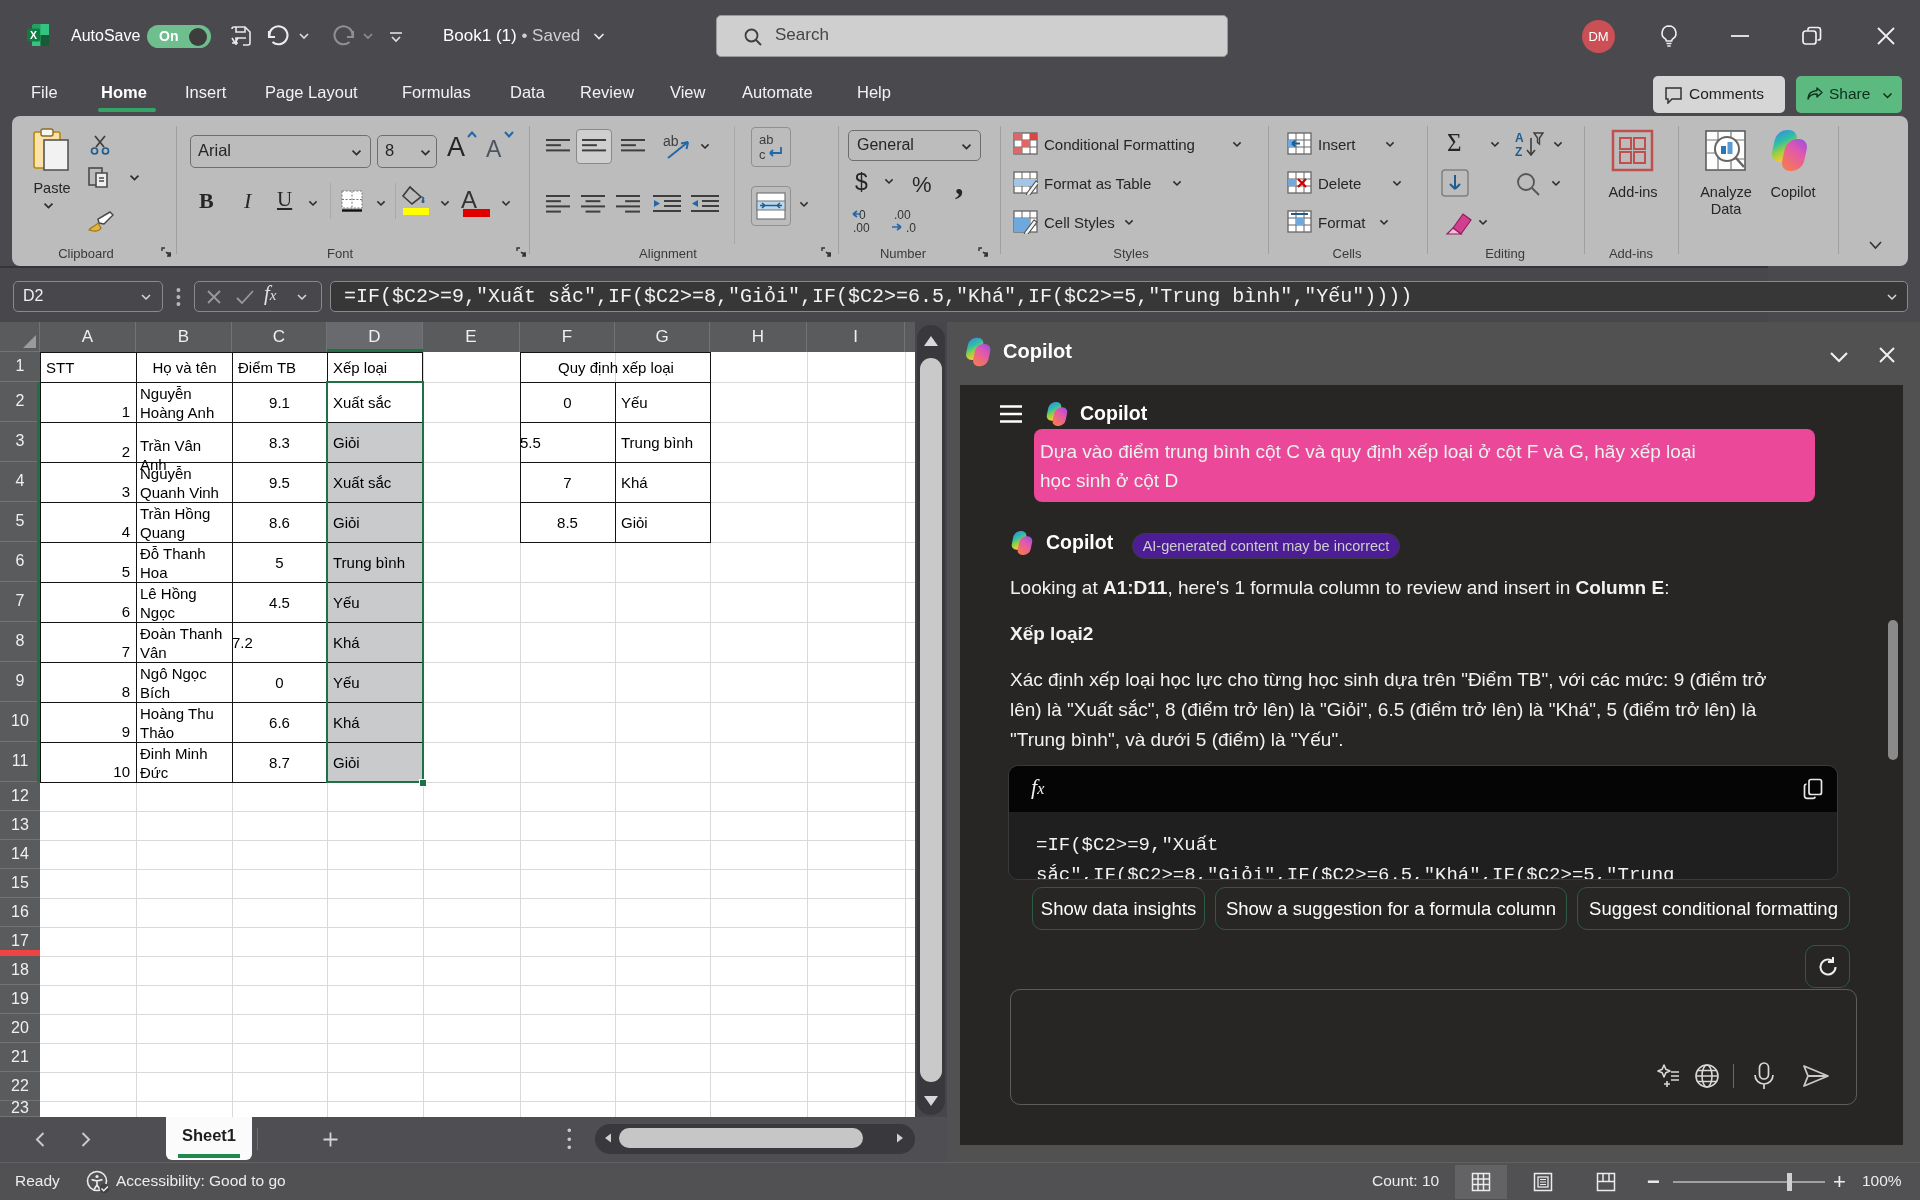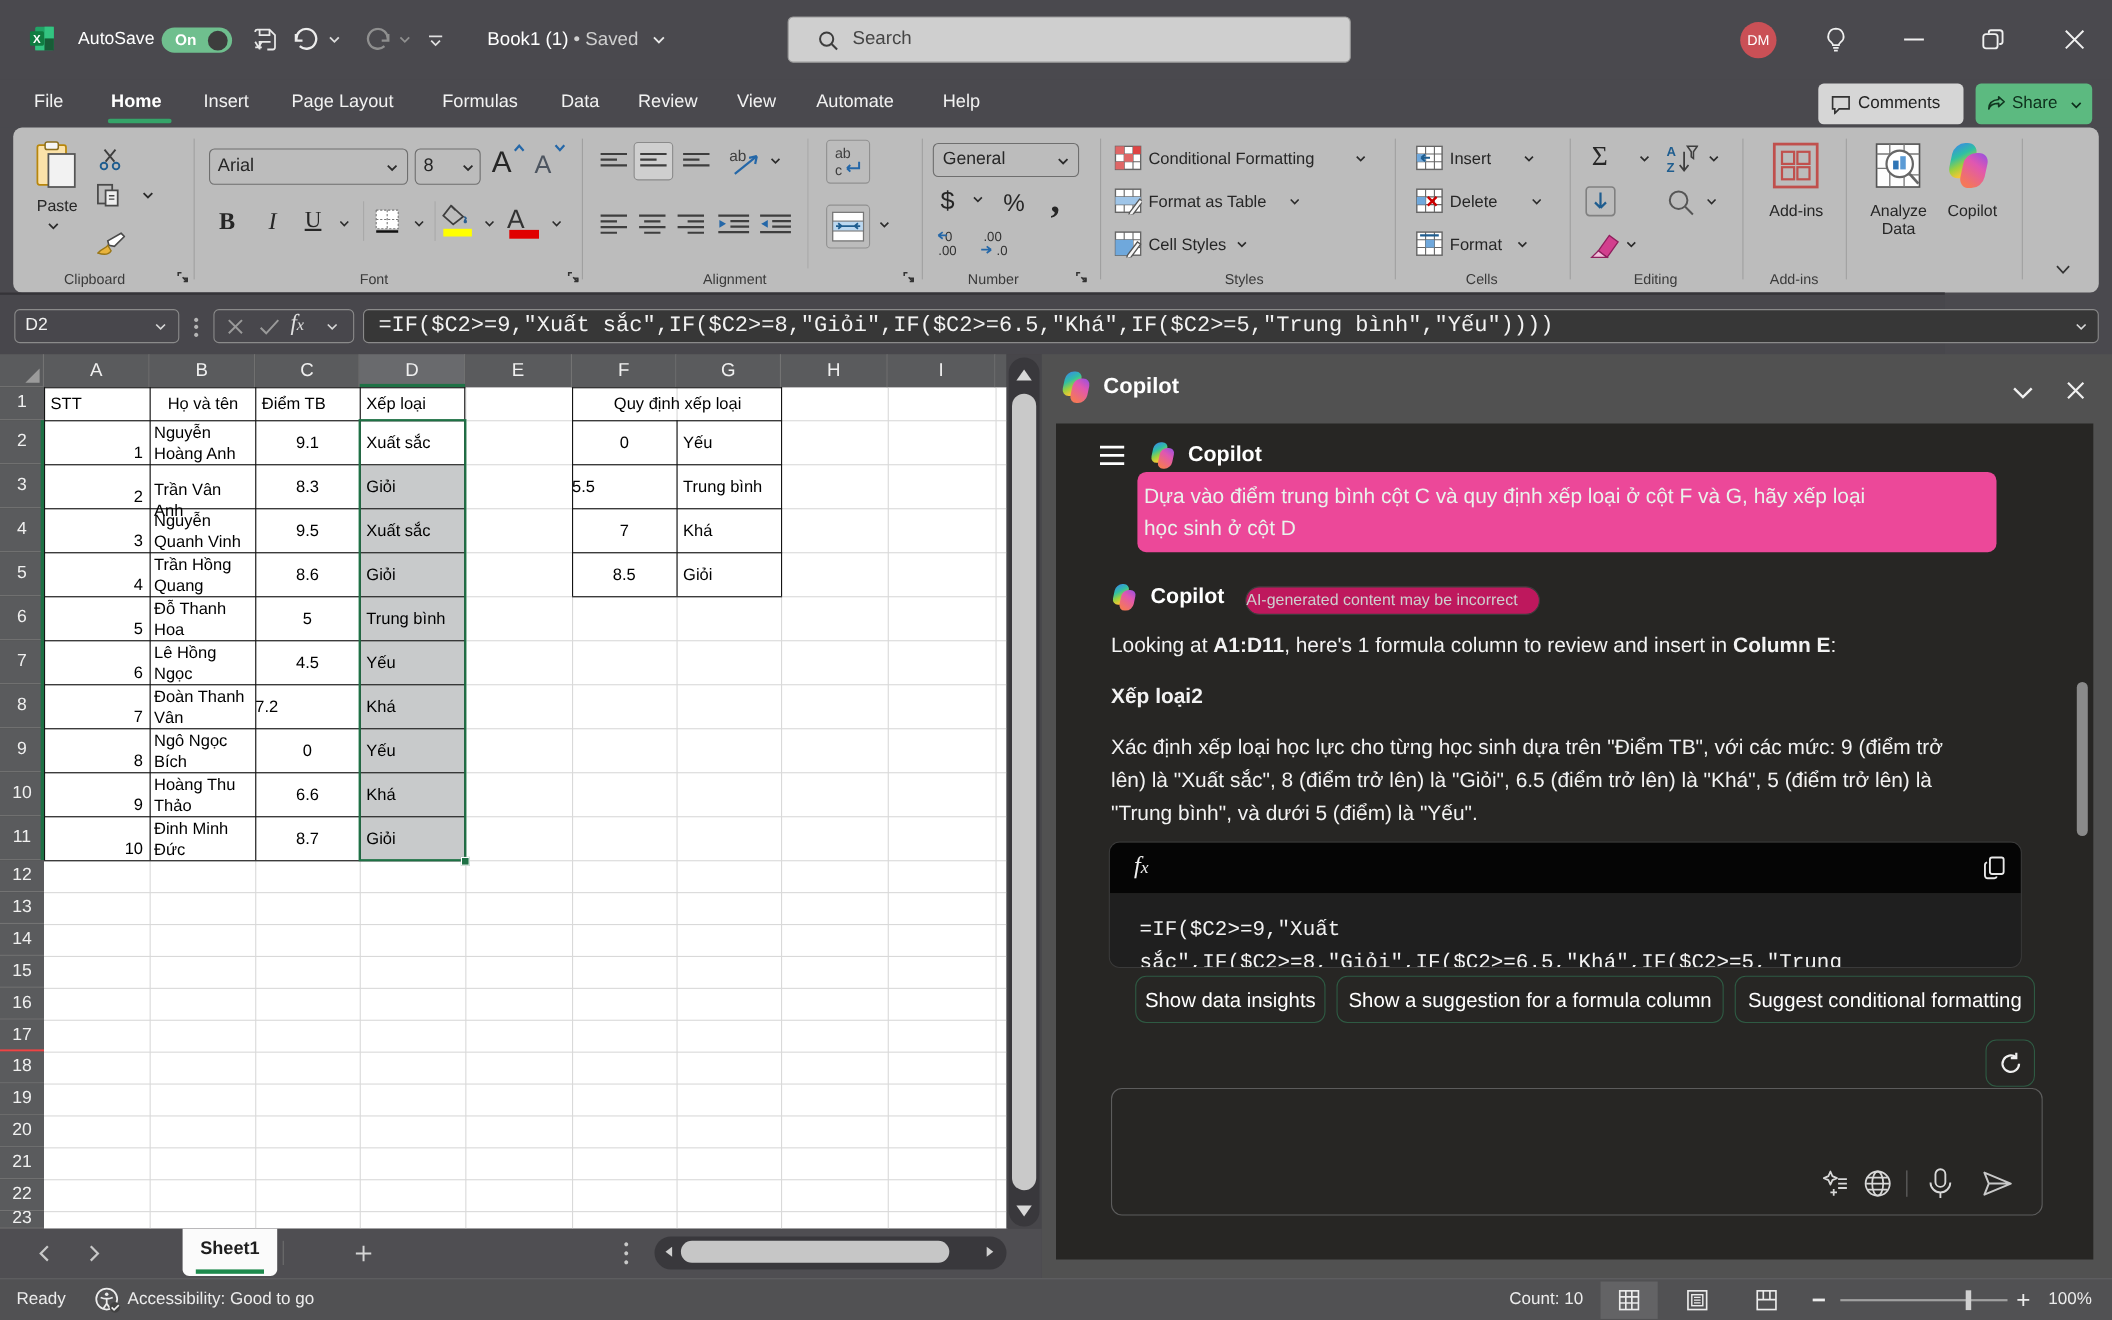--- a/index.html
+++ b/index.html
@@ -535,21 +535,21 @@
     <div class="abs" style="left:37px;top:340px;width:3px;height:40px;background:#1e7145"></div>
     <div class="abs" style="left:0;top:380px;width:40px;height:40px;background:#5a5b5d;border-bottom:1px solid #737373;color:#f0f0f0;font-size:16px;text-align:center;line-height:38px;overflow:hidden">10</div>
     <div class="abs" style="left:37px;top:380px;width:3px;height:40px;background:#1e7145"></div>
     <div class="abs" style="left:0;top:420px;width:40px;height:40px;background:#5a5b5d;border-bottom:1px solid #737373;color:#f0f0f0;font-size:16px;text-align:center;line-height:38px;overflow:hidden">11</div>
     <div class="abs" style="left:37px;top:420px;width:3px;height:40px;background:#1e7145"></div>
     <div class="abs" style="left:0;top:460px;width:40px;height:29px;background:#5a5b5d;border-bottom:1px solid #737373;color:#f0f0f0;font-size:16px;text-align:center;line-height:27px;overflow:hidden">12</div>
     <div class="abs" style="left:0;top:489px;width:40px;height:29px;background:#5a5b5d;border-bottom:1px solid #737373;color:#f0f0f0;font-size:16px;text-align:center;line-height:27px;overflow:hidden">13</div>
     <div class="abs" style="left:0;top:518px;width:40px;height:29px;background:#5a5b5d;border-bottom:1px solid #737373;color:#f0f0f0;font-size:16px;text-align:center;line-height:27px;overflow:hidden">14</div>
     <div class="abs" style="left:0;top:547px;width:40px;height:29px;background:#5a5b5d;border-bottom:1px solid #737373;color:#f0f0f0;font-size:16px;text-align:center;line-height:27px;overflow:hidden">15</div>
     <div class="abs" style="left:0;top:576px;width:40px;height:29px;background:#5a5b5d;border-bottom:1px solid #737373;color:#f0f0f0;font-size:16px;text-align:center;line-height:27px;overflow:hidden">16</div>
-    <div class="abs" style="left:0;top:605px;width:40px;height:29px;background:#5a5b5d;border-bottom:2px solid #ef4444;color:#f0f0f0;font-size:16px;text-align:center;line-height:27px;overflow:hidden">17</div>
+    <div class="abs" style="left:0;top:605px;width:40px;height:29px;background:#5a5b5d;border-bottom:6px solid #ef4444;color:#f0f0f0;font-size:16px;text-align:center;line-height:27px;overflow:hidden">17</div>
     <div class="abs" style="left:0;top:634px;width:40px;height:29px;background:#5a5b5d;border-bottom:1px solid #737373;color:#f0f0f0;font-size:16px;text-align:center;line-height:27px;overflow:hidden">18</div>
     <div class="abs" style="left:0;top:663px;width:40px;height:29px;background:#5a5b5d;border-bottom:1px solid #737373;color:#f0f0f0;font-size:16px;text-align:center;line-height:27px;overflow:hidden">19</div>
     <div class="abs" style="left:0;top:692px;width:40px;height:29px;background:#5a5b5d;border-bottom:1px solid #737373;color:#f0f0f0;font-size:16px;text-align:center;line-height:27px;overflow:hidden">20</div>
     <div class="abs" style="left:0;top:721px;width:40px;height:29px;background:#5a5b5d;border-bottom:1px solid #737373;color:#f0f0f0;font-size:16px;text-align:center;line-height:27px;overflow:hidden">21</div>
     <div class="abs" style="left:0;top:750px;width:40px;height:29px;background:#5a5b5d;border-bottom:1px solid #737373;color:#f0f0f0;font-size:16px;text-align:center;line-height:27px;overflow:hidden">22</div>
     <div class="abs" style="left:0;top:779px;width:40px;height:16px;background:#5a5b5d;border-bottom:1px solid #737373;color:#f0f0f0;font-size:16px;text-align:center;line-height:14px;overflow:hidden">23</div>
   </div>
 <div class="abs" style="left:0;top:0;width:947px;height:1200px;pointer-events:none">
     <div class="abs" style="left:328px;top:423px;width:94px;height:358px;background:#c8cacb"></div>
     <div class="abs" style="left:40px;top:352px;width:383px;height:1.3px;background:#141414"></div>
@@ -670,21 +670,21 @@
  </svg>
  <div class="abs" style="left:120px;top:17px;color:#fff;font-size:19.5px;font-weight:bold">Copilot</div>
  <div class="abs" style="left:74px;top:44px;width:781px;height:73px;background:#ec4899;border-radius:8px;color:#e9f3ec;font-size:19px;line-height:29px;padding:8px 6px">Dựa vào điểm trung bình cột C và quy định xếp loại ở cột F và G, hãy xếp loại<br>học sinh ở cột D</div>
  <svg class="abs" style="left:50px;top:145px" width="27" height="26" viewBox="0 0 46 43">
   <g transform="skewX(-12)">
           <rect x="8" y="1" width="22" height="32" rx="10" fill="url(#cg1)"></rect>
           <rect x="20" y="10" width="22" height="32" rx="10" fill="url(#cg2)"></rect>
         </g>
  </svg>
  <div class="abs" style="left:86px;top:146px;color:#fff;font-size:19.5px;font-weight:bold">Copilot</div>
- <div class="abs" style="left:172px;top:148px;width:268px;height:26px;background:#be185d;border:1px solid #3c3c3c;border-radius:13px;color:#cecece;font-size:14.5px;text-align:left;line-height:24px">AI-generated content may be incorrect</div>
+ <div class="abs" style="left:172px;top:148px;width:268px;height:26px;background:#4c1d95;border:1px solid #3c3c3c;border-radius:13px;color:#cecece;font-size:14.5px;text-align:center;line-height:24px">AI-generated content may be incorrect</div>
  <div class="abs" style="left:50px;top:192px;color:#f2f2f2;font-size:19px">Looking at <b>A1:D11</b>, here's 1 formula column to review and insert in <b>Column E</b>:</div>
  <div class="abs" style="left:50px;top:238px;color:#f2f2f2;font-size:19px;font-weight:bold">Xếp loại2</div>
  <div class="abs" style="left:50px;top:280px;width:790px;color:#f2f2f2;font-size:19px;line-height:30px">Xác định xếp loại học lực cho từng học sinh dựa trên "Điểm TB", với các mức: 9 (điểm trở lên) là "Xuất sắc", 8 (điểm trở lên) là "Giỏi", 6.5 (điểm trở lên) là "Khá", 5 (điểm trở lên) là "Trung bình", và dưới 5 (điểm) là "Yếu".</div>
 
  <div class="abs" style="left:48px;top:380px;width:830px;height:115px;border-radius:10px;overflow:hidden;border:1px solid #3a3a3a">
    <div class="abs" style="left:0;top:0;width:830px;height:46px;background:#050505">
      <div class="abs" style="left:22px;top:8px;color:#f0f0f0;font-size:22px;font-style:italic;font-family:'Liberation Serif',serif">f<span style="font-size:16px">x</span></div>
      <svg class="abs" style="left:794px;top:12px" width="20" height="22" viewBox="0 0 20 22">
        <rect x="6" y="1.5" width="12.5" height="15" rx="2" fill="none" stroke="#e8e8e8" stroke-width="1.7"></rect>
        <path d="M3.5 6 a2.4 2.4 0 0 0-2 2.4 V18 a2.4 2.4 0 0 0 2.4 2.4 H10 a2.4 2.4 0 0 0 2.3-1.6" fill="none" stroke="#e8e8e8" stroke-width="1.7"></path>

